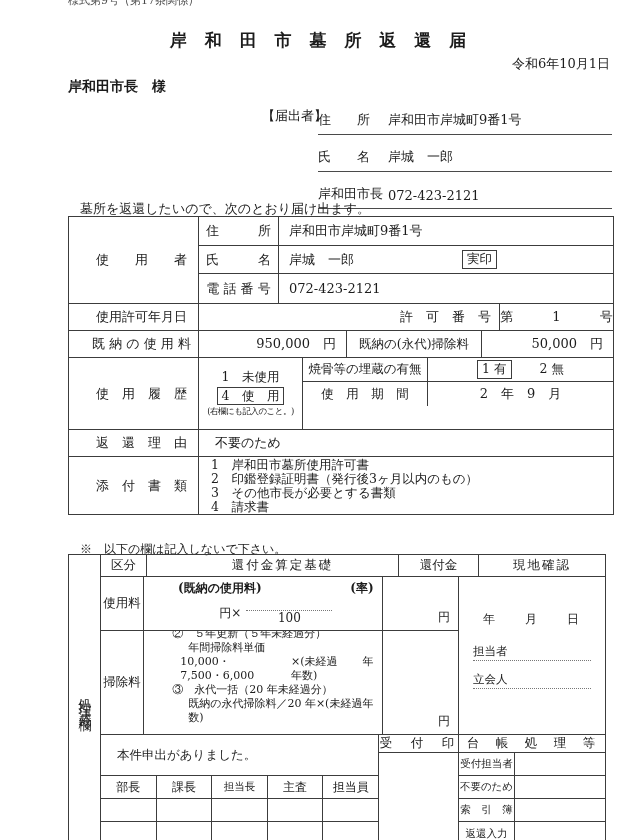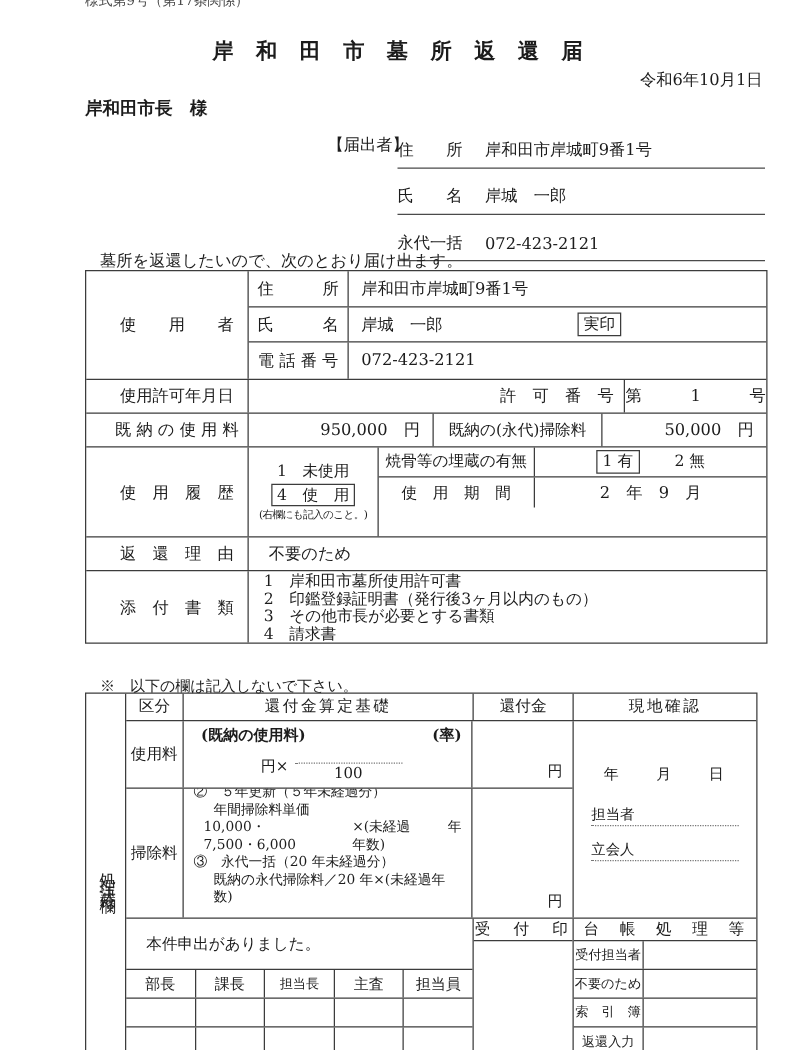--- a/index.html
+++ b/index.html
@@ -52,21 +52,21 @@
   .burial-val { justify-content:center; gap:28px; font-size:12.5px; }
   .attach { flex-direction:column; align-items:flex-start; justify-content:center;
     padding-left:12px; font-size:12.5px; line-height:14px; }
   
   .btable { position:absolute; left:68px; top:554px; width:538px; height:292px;
     border:1px solid #3c3c3c; display:flex; font-size:12.5px; }
   .vside { width:32px; border-right:1px solid #3c3c3c; display:flex; align-items:center;
     justify-content:center; writing-mode:vertical-rl; text-orientation:upright;
     letter-spacing:5px; font-size:13px; }
   .bmain { flex:1; display:flex; flex-direction:column; }
-  .w46{width:46px;} .w232{width:232px;} .w80b{width:80px;}
+  .w46{width:46px;} .w232{width:232px;margin-left:20px;} .w80b{width:80px;}
   .basis-fee { flex-direction:column; align-items:stretch; justify-content:space-between;
     padding:3px 8px 5px 14px; }
   .bf-top { display:flex; justify-content:space-between; font-size:12px;font-weight:bold; }
   .bf-frac { display:flex; justify-content:center; align-items:center; gap:5px; font-size:12px; }
   .fnum-100 { width:86px; }
   .unit-cell { align-items:flex-end; justify-content:flex-end; padding:0 8px 4px 0; font-size:12px; }
   .basis-clean { flex-direction:column; align-items:stretch; justify-content:center;
     padding:4px 8px 4px 8px; font-size:11px; line-height:14px; }
   .bc-line4 { display:flex;gap:24px; }
   .bc-ind1 { padding-left:16px; }
@@ -100,21 +100,21 @@
   <div class="decl-fields">
     <div class="decl-row">
       <span class="flabel">住　　所</span>
       <span>岸和田市岸城町9番1号</span>
     </div>
     <div class="decl-row">
       <span class="flabel">氏　　名</span>
       <span>岸城　一郎</span>
     </div>
     <div class="decl-row">
-      <span class="flabel">永代一括</span>
+      <span class="flabel">岸和田市長</span>
       <span>072-423-2121</span>
     </div>
   </div>
 
   <div class="intro">墓所を返還したいので、次のとおり届け出ます。</div>
 
   <div class="mtable">
 
     <div class="row" style="height:87px">
       <div class="cell w114 lblc">使　　用　　者</div>

